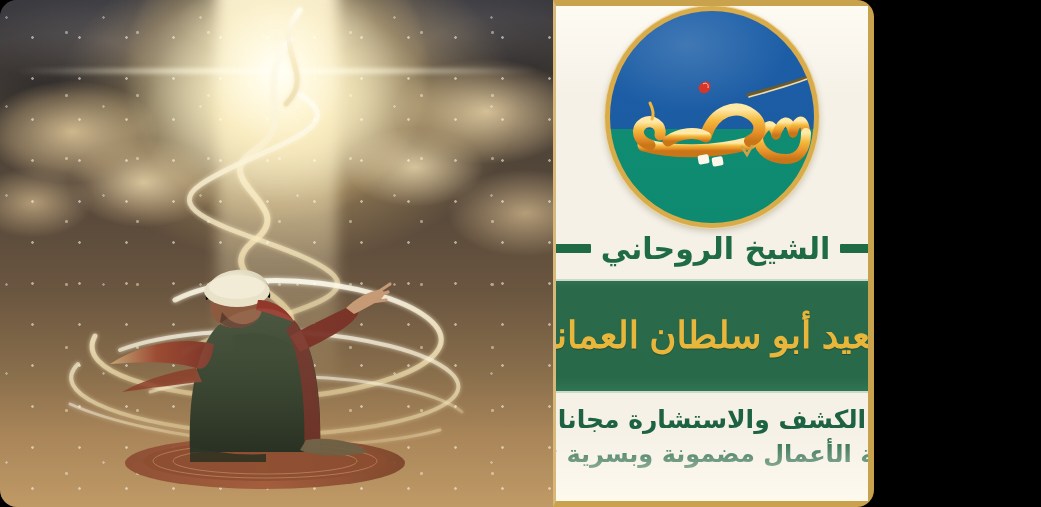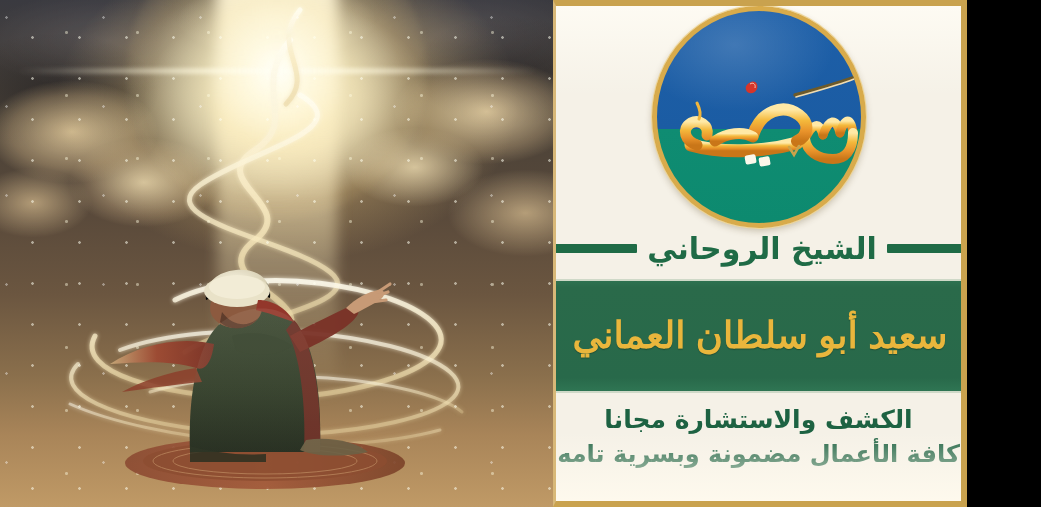--- a/index.html
+++ b/index.html
@@ -1,23 +1,24 @@
 <!DOCTYPE html>
 <html lang="ar"><head>
 <meta charset="utf-8">
 <title>Sheikh Saeed Abu Sultan Al-Omani</title>
 <style>
   html,body{margin:0;padding:0;background:#000;}
   body{font-family:"DejaVu Sans","Liberation Sans",sans-serif;}
 
   .card{
     position:relative;
-    width:967px;height:507px;
+    width:874px;height:507px;
     overflow:hidden;
     display:flex;
+    border-radius:17px;
   }
 
   
   .photo{
     position:relative;
     width:553px;height:507px;
     flex:0 0 553px;
     overflow:hidden;
     background:#241d16;
   }

